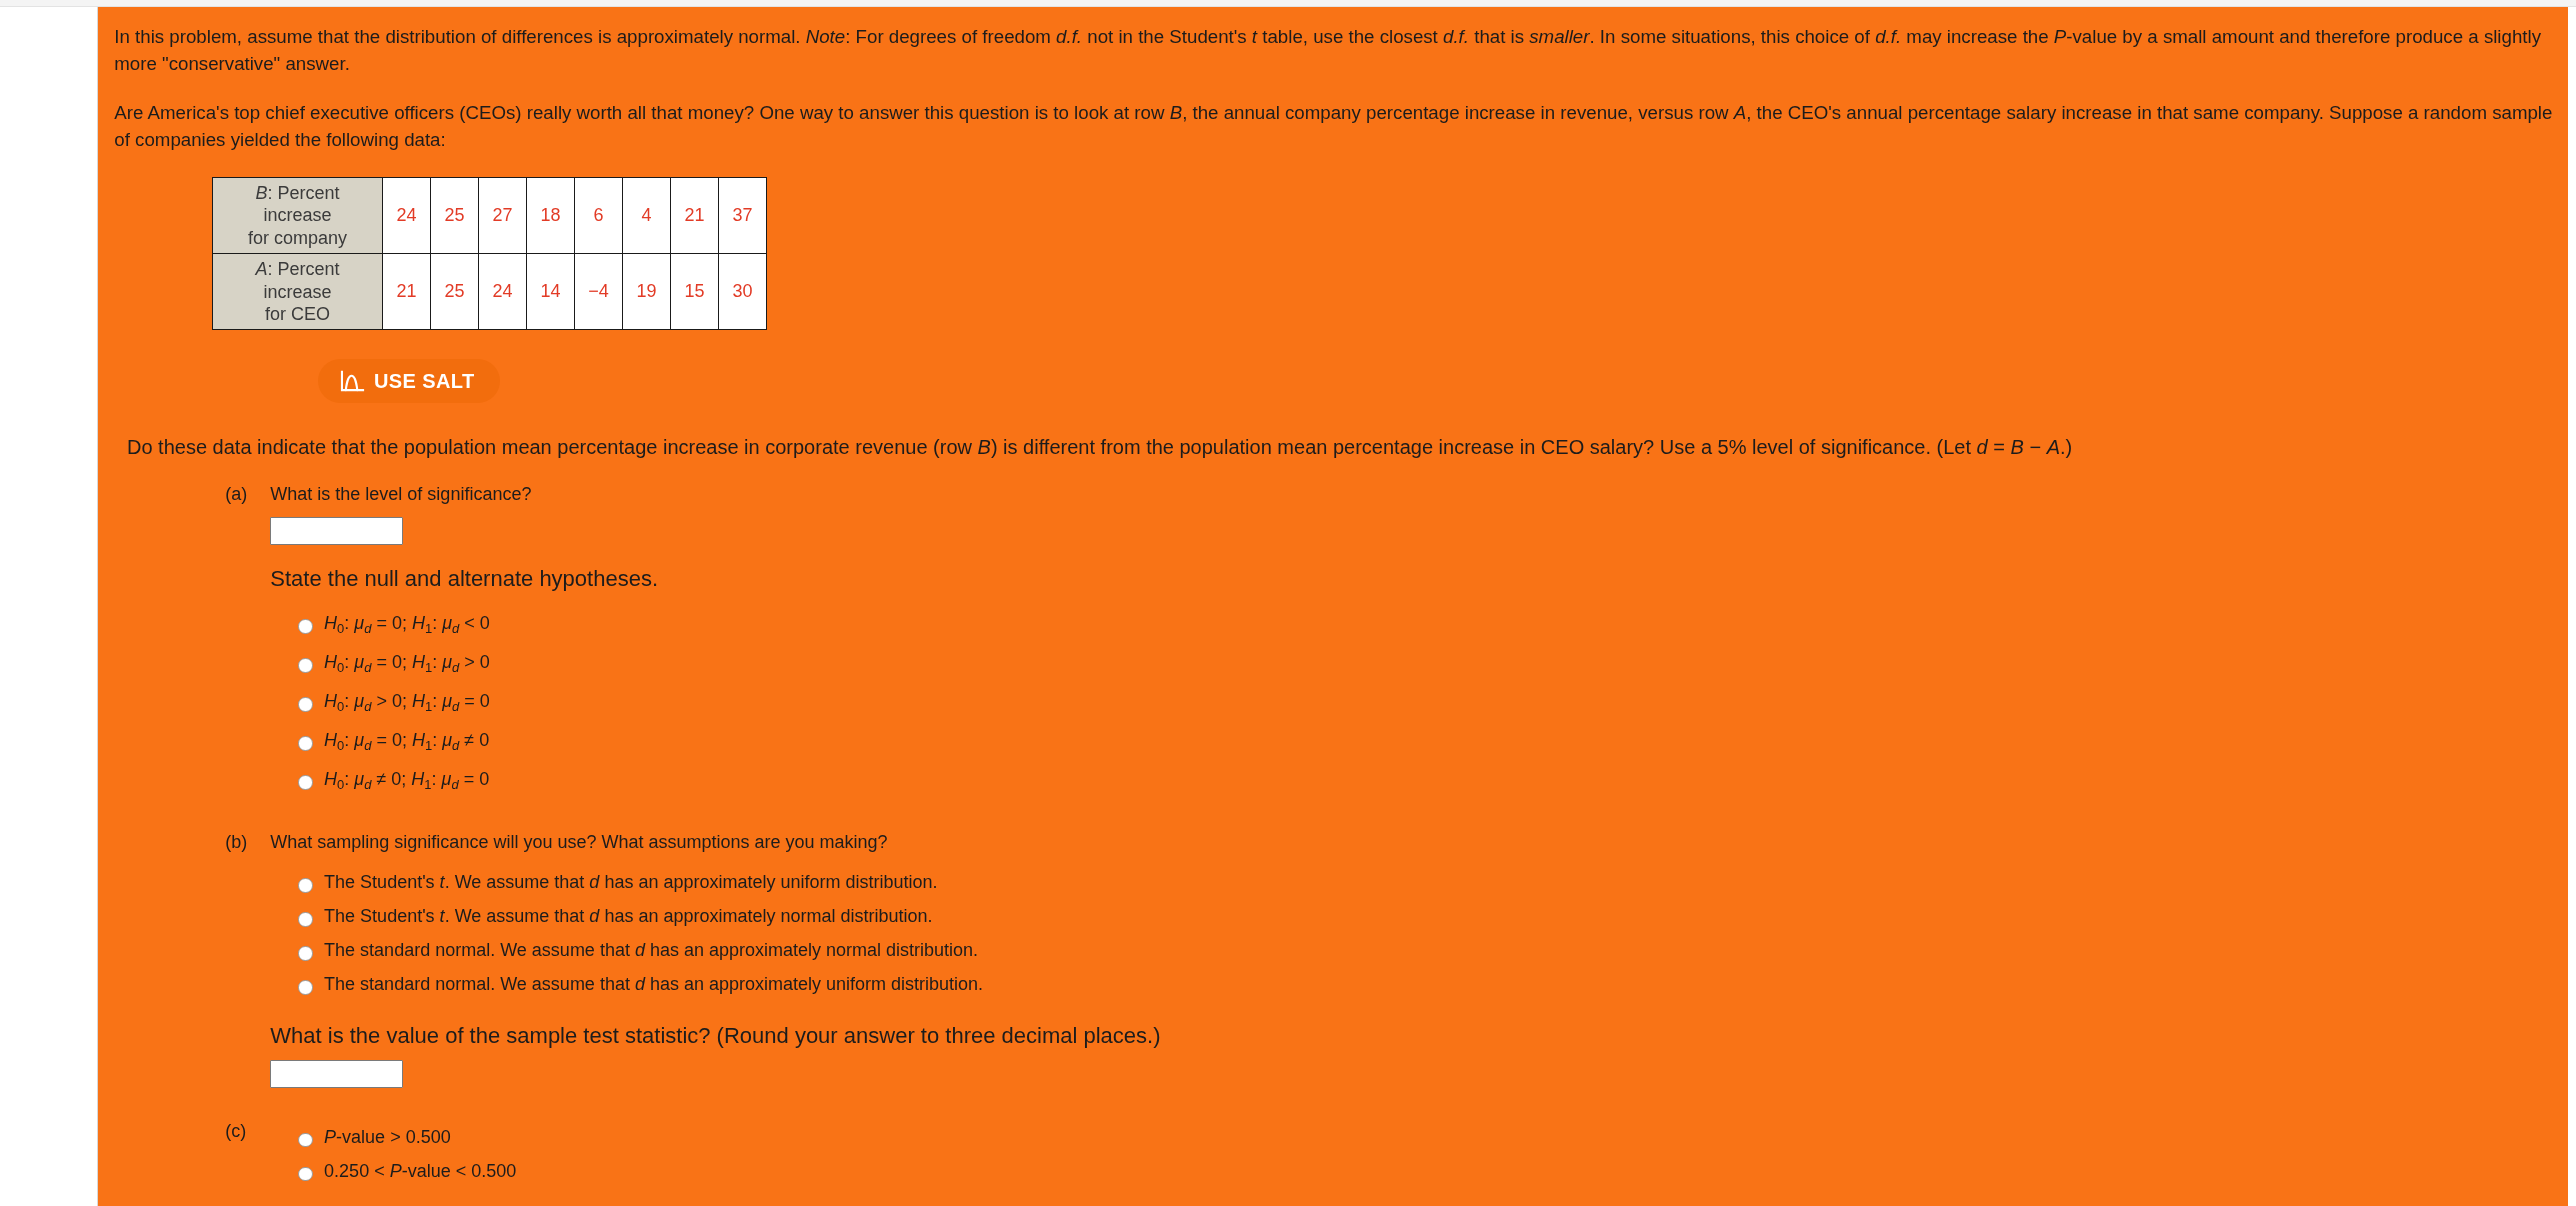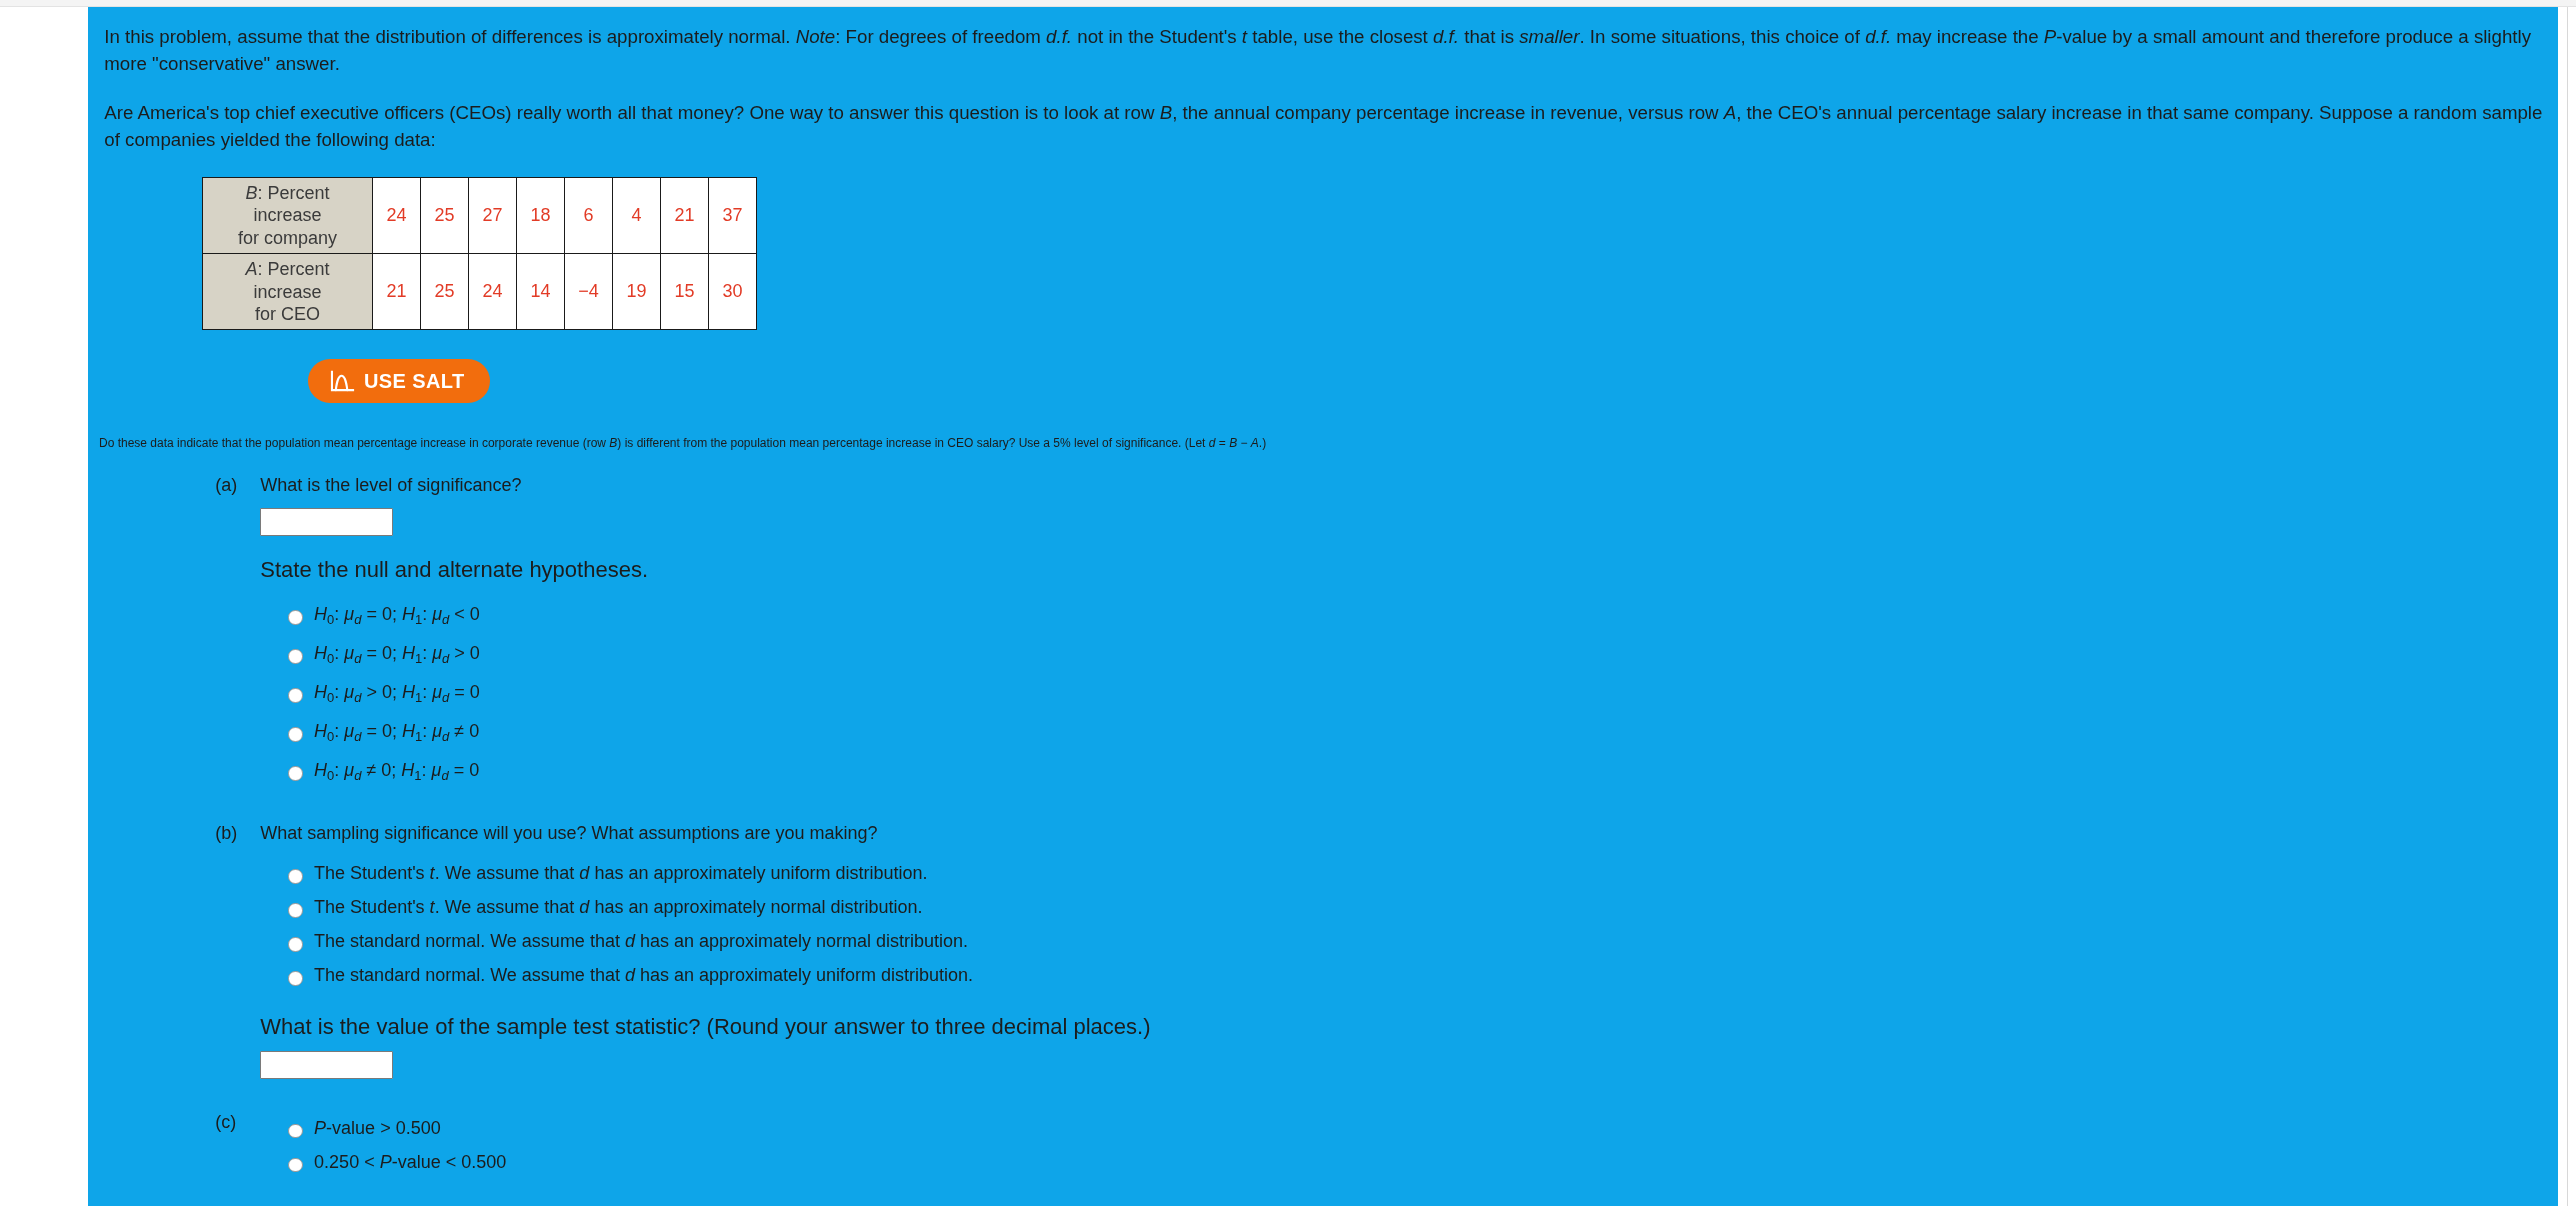--- a/index.html
+++ b/index.html
@@ -43,25 +43,25 @@
   .right-rule {
     position: absolute;
     top: 6.7px; left: 2567px;
     width: 1px; height: 1200px;
     background: #d8d8d8;
   }
 
   .content {
     position: absolute;
     top: 6.7px;
-    left: 88px;
+    left: 98px;
     width: 2470px;
     height: 1200px;
     padding: 9.6px 0 0 0;
-    background: #0ea5e9;
+    background: #f97316;
   }
 
   .para {
     font-size: 18.7px;
     line-height: 1.42;
     color: #1c1c1c;
     margin: 7.7px 0 0 16.3px;
     max-width: 2444px;
   }
   .para.second { margin-top: 23px; }
@@ -116,23 +116,23 @@
     font-size: 20px;
     font-weight: bold;
     letter-spacing: 0.4px;
     cursor: pointer;
     font-family: "Liberation Sans", sans-serif;
   }
   .salt-btn svg { display: block; }
 
   
   .prompt {
-    font-size: 12px;
-    color: #1c1c1c;
-    margin: 33px 0 0 11px;
+    font-size: 20px;
+    color: #1c1c1c;
+    margin: 33px 0 0 29px;
   }
 
   .part {
     margin-top: 25px;
     margin-left: 16.3px;
     position: relative;
   }
   .part-label {
     position: absolute;
     left: 111px;

